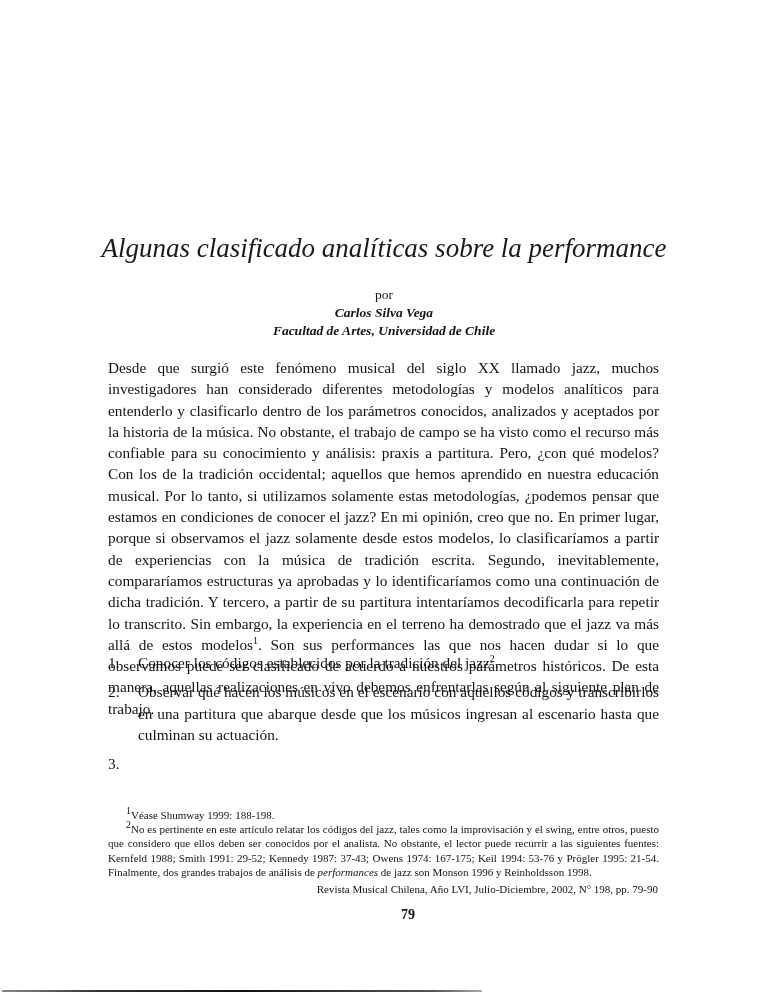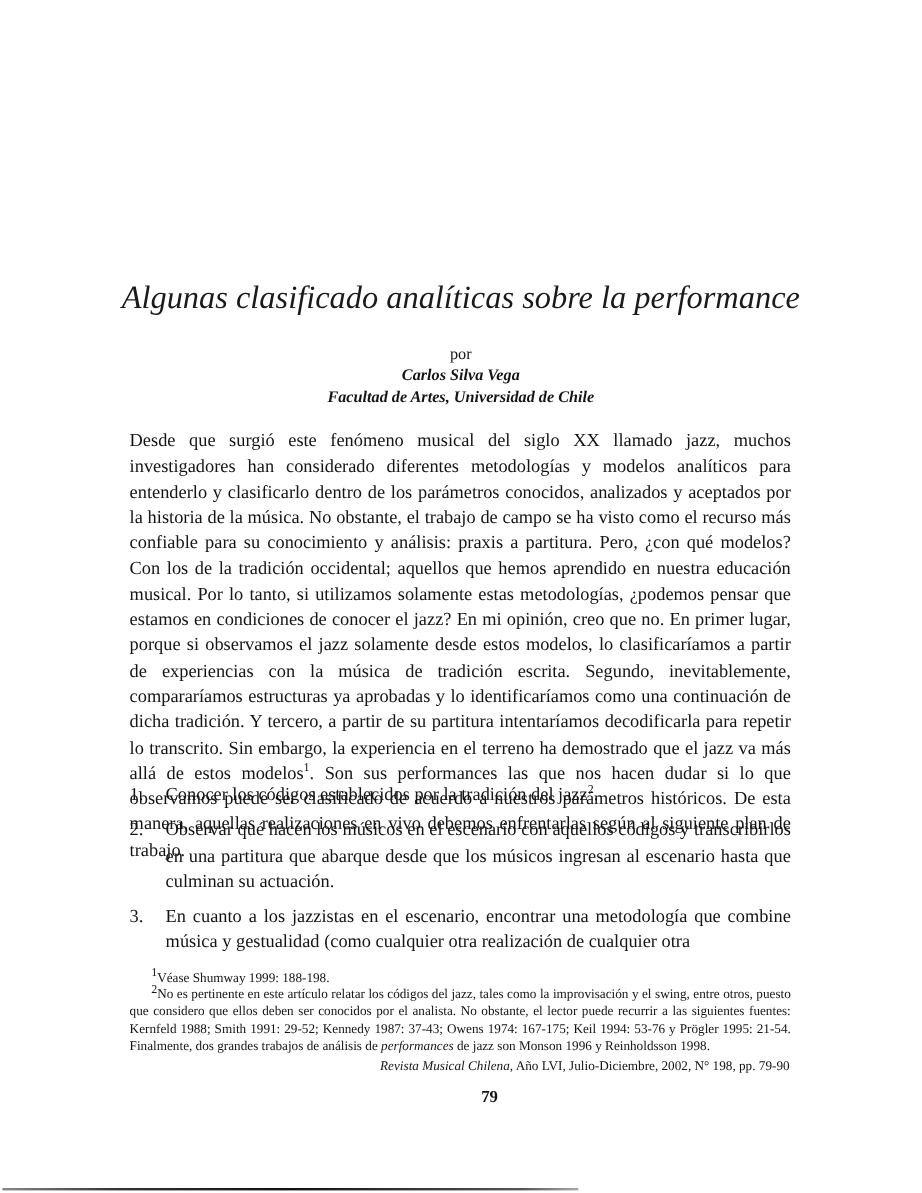--- a/index.html
+++ b/index.html
@@ -10,21 +10,21 @@
   .byline .it { font-style: italic; font-weight: bold; }
   .body-text { position: absolute; left: 108px; width: 551px; top: 357px; font-size: 15.3px; line-height: 21.3px; text-align: justify; text-align-last: left; }
   .body-text p { margin: 0; }
   sup { font-size: 10px; line-height: 0; vertical-align: super; }
   ol.plan { position: absolute; left: 108px; width: 551px; top: 652px; margin: 0; padding: 0; list-style: none; font-size: 15.3px; line-height: 21.3px; }
   ol.plan li { position: relative; padding-left: 30px; margin-bottom: 8px; text-align: justify; text-align-last: left; }
   ol.plan li .num { position: absolute; left: 0; top: 0; }
   .footnotes { position: absolute; left: 108px; width: 551px; top: 808px; font-size: 11px; line-height: 14.2px; text-align: justify; text-align-last: left; }
   .footnotes p { margin: 0; text-indent: 18px; }
   .journal { position: absolute; right: 110px; top: 883px; font-size: 11px; white-space: nowrap; }
-  .journal .it { font-style: italic; }
+  .journal .it { }
   .page-num { position: absolute; left: 0; width: 768px; top: 907px; text-align: center; font-size: 14px; font-weight: bold; padding-left: 24px; }
   .scan-line { position: absolute; left: 2px; top: 990px; width: 480px; height: 2px; background: linear-gradient(90deg, #888 0%, #333 20%, #111 50%, #555 90%, #aaa 100%); }
 </style>
 </head>
 <body>
 
 <div class="title">
   <div>Algunas clasificado analíticas sobre la performance</div>
 </div>
 
@@ -42,21 +42,20 @@
   <li>
     <span class="num">1.</span>
     <span>Conocer los códigos establecidos por la tradición del jazz</span><sup>2</sup><span>.</span>
   </li>
   <li>
     <span class="num">2.</span>
     <span>Observar qué hacen los músicos en el escenario con aquellos códigos y transcribirlos en una partitura que abarque desde que los músicos ingresan al escenario hasta que culminan su actuación.</span>
   </li>
   <li>
     <span class="num">3.</span>
-    <span>En cuanto a los jazzistas en el escenario, encontrar una metodología que combine música y gestualidad (como cualquier otra realización de cualquier otra</span>
   </li>
 </ol>
 
 <div class="footnotes">
   <p><sup>1</sup><span>Véase Shumway 1999: 188-198.</span></p>
   <p><sup>2</sup><span>No es pertinente en este artículo relatar los códigos del jazz, tales como la improvisación y el swing, entre otros, puesto que considero que ellos deben ser conocidos por el analista. No obstante, el lector puede recurrir a las siguientes fuentes: Kernfeld 1988; Smith 1991: 29-52; Kennedy 1987: 37-43; Owens 1974: 167-175; Keil 1994: 53-76 y Prögler 1995: 21-54. Finalmente, dos grandes trabajos de análisis de </span><i>performances</i><span> de jazz son Monson 1996 y Reinholdsson 1998.</span></p>
 </div>
 
 <div class="journal"><span class="it">Revista Musical Chilena</span><span>, Año LVI, Julio-Diciembre, 2002, N° 198, pp. 79-90</span></div>
 

